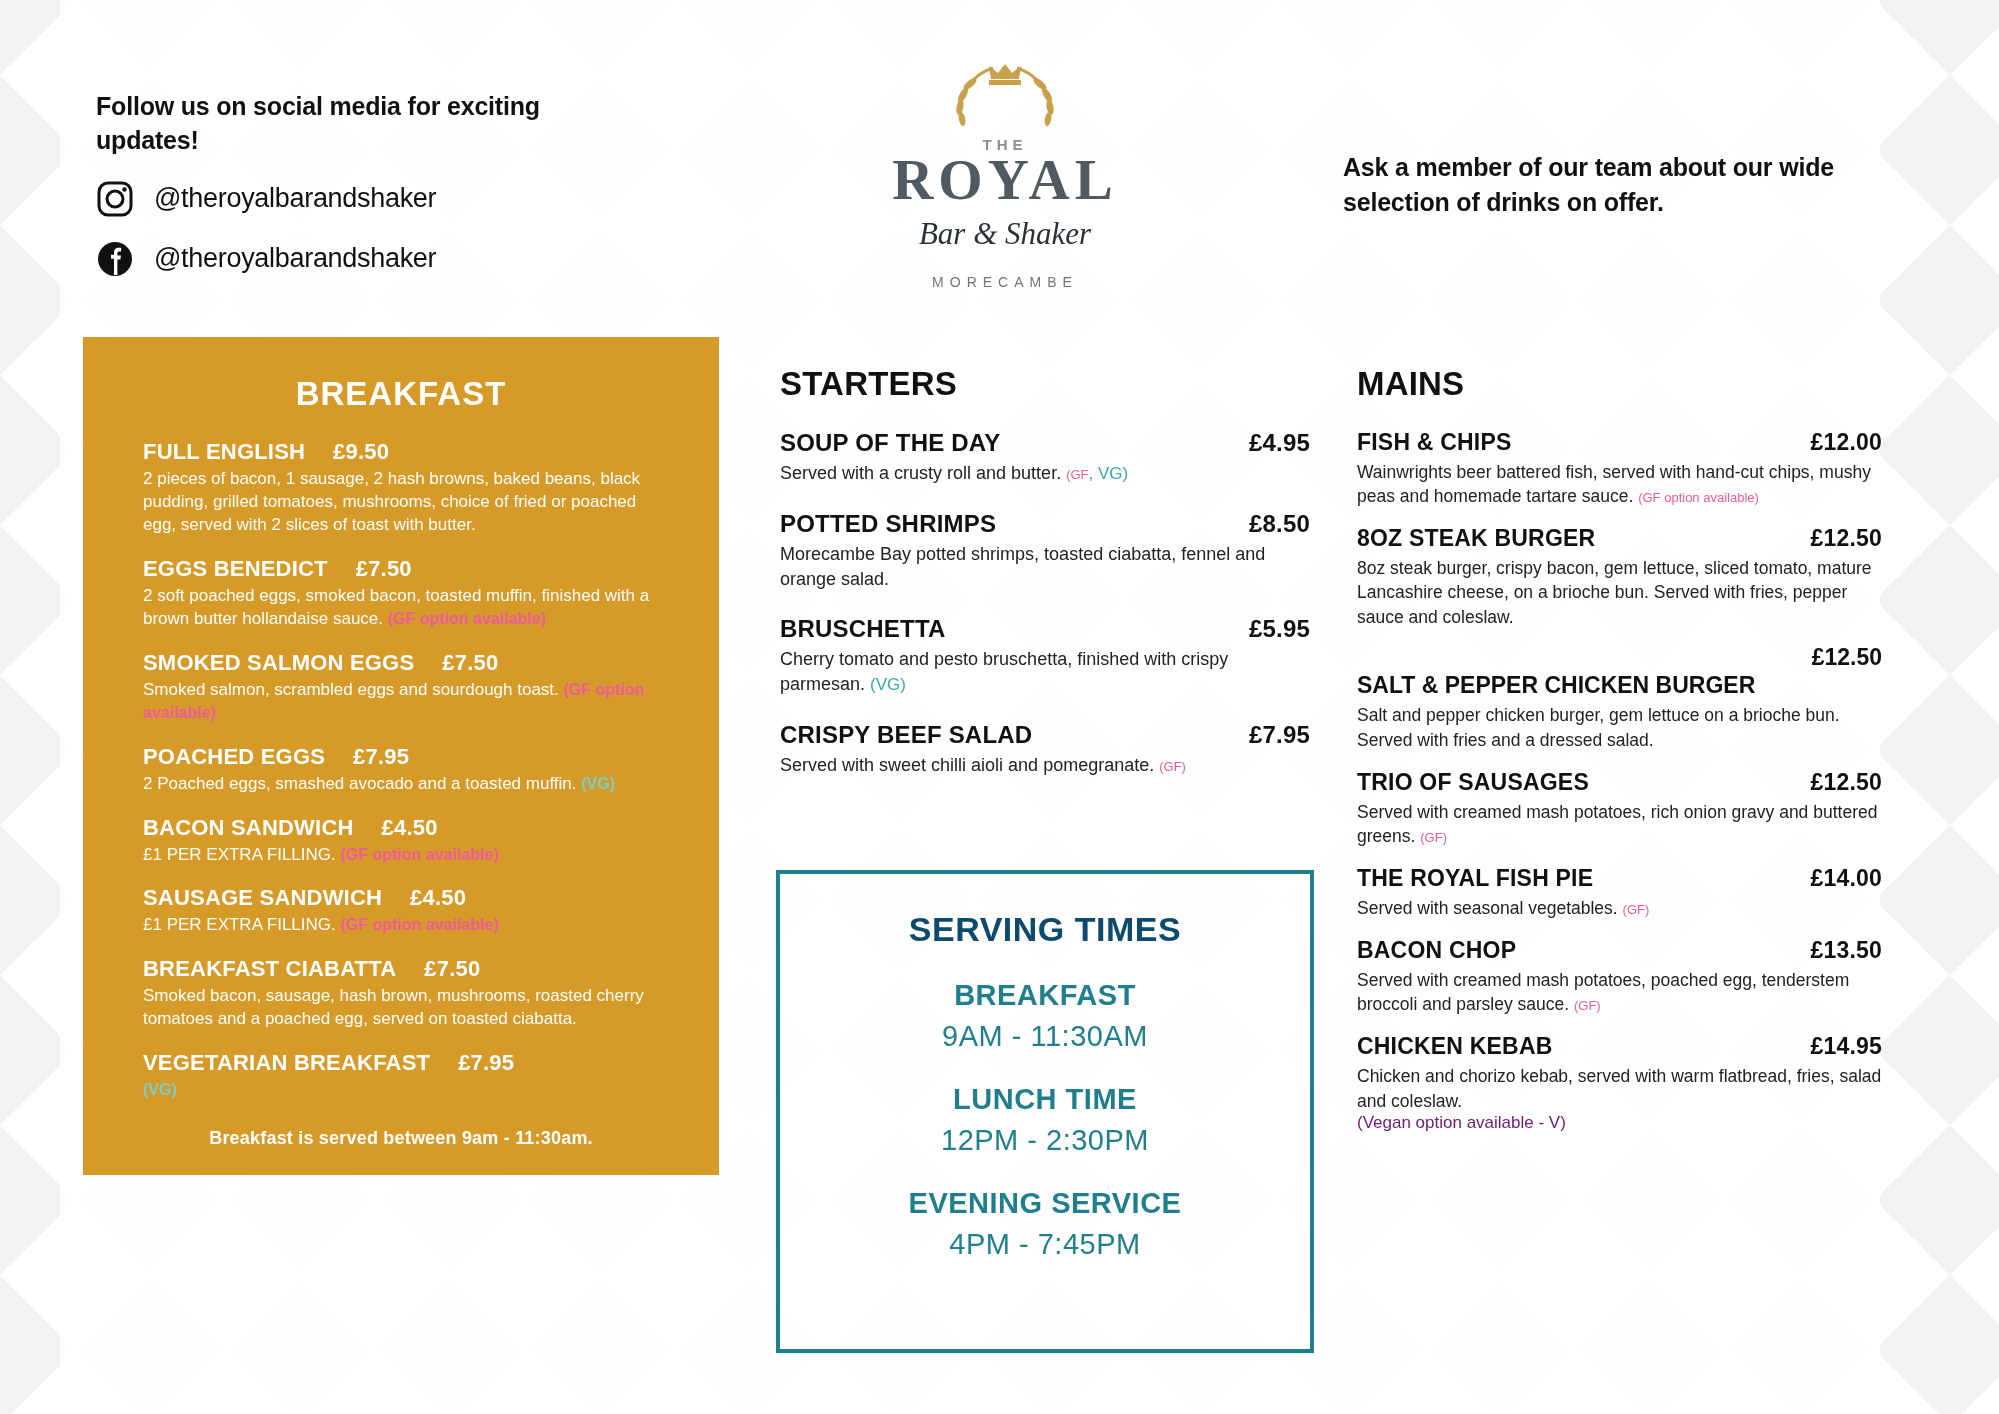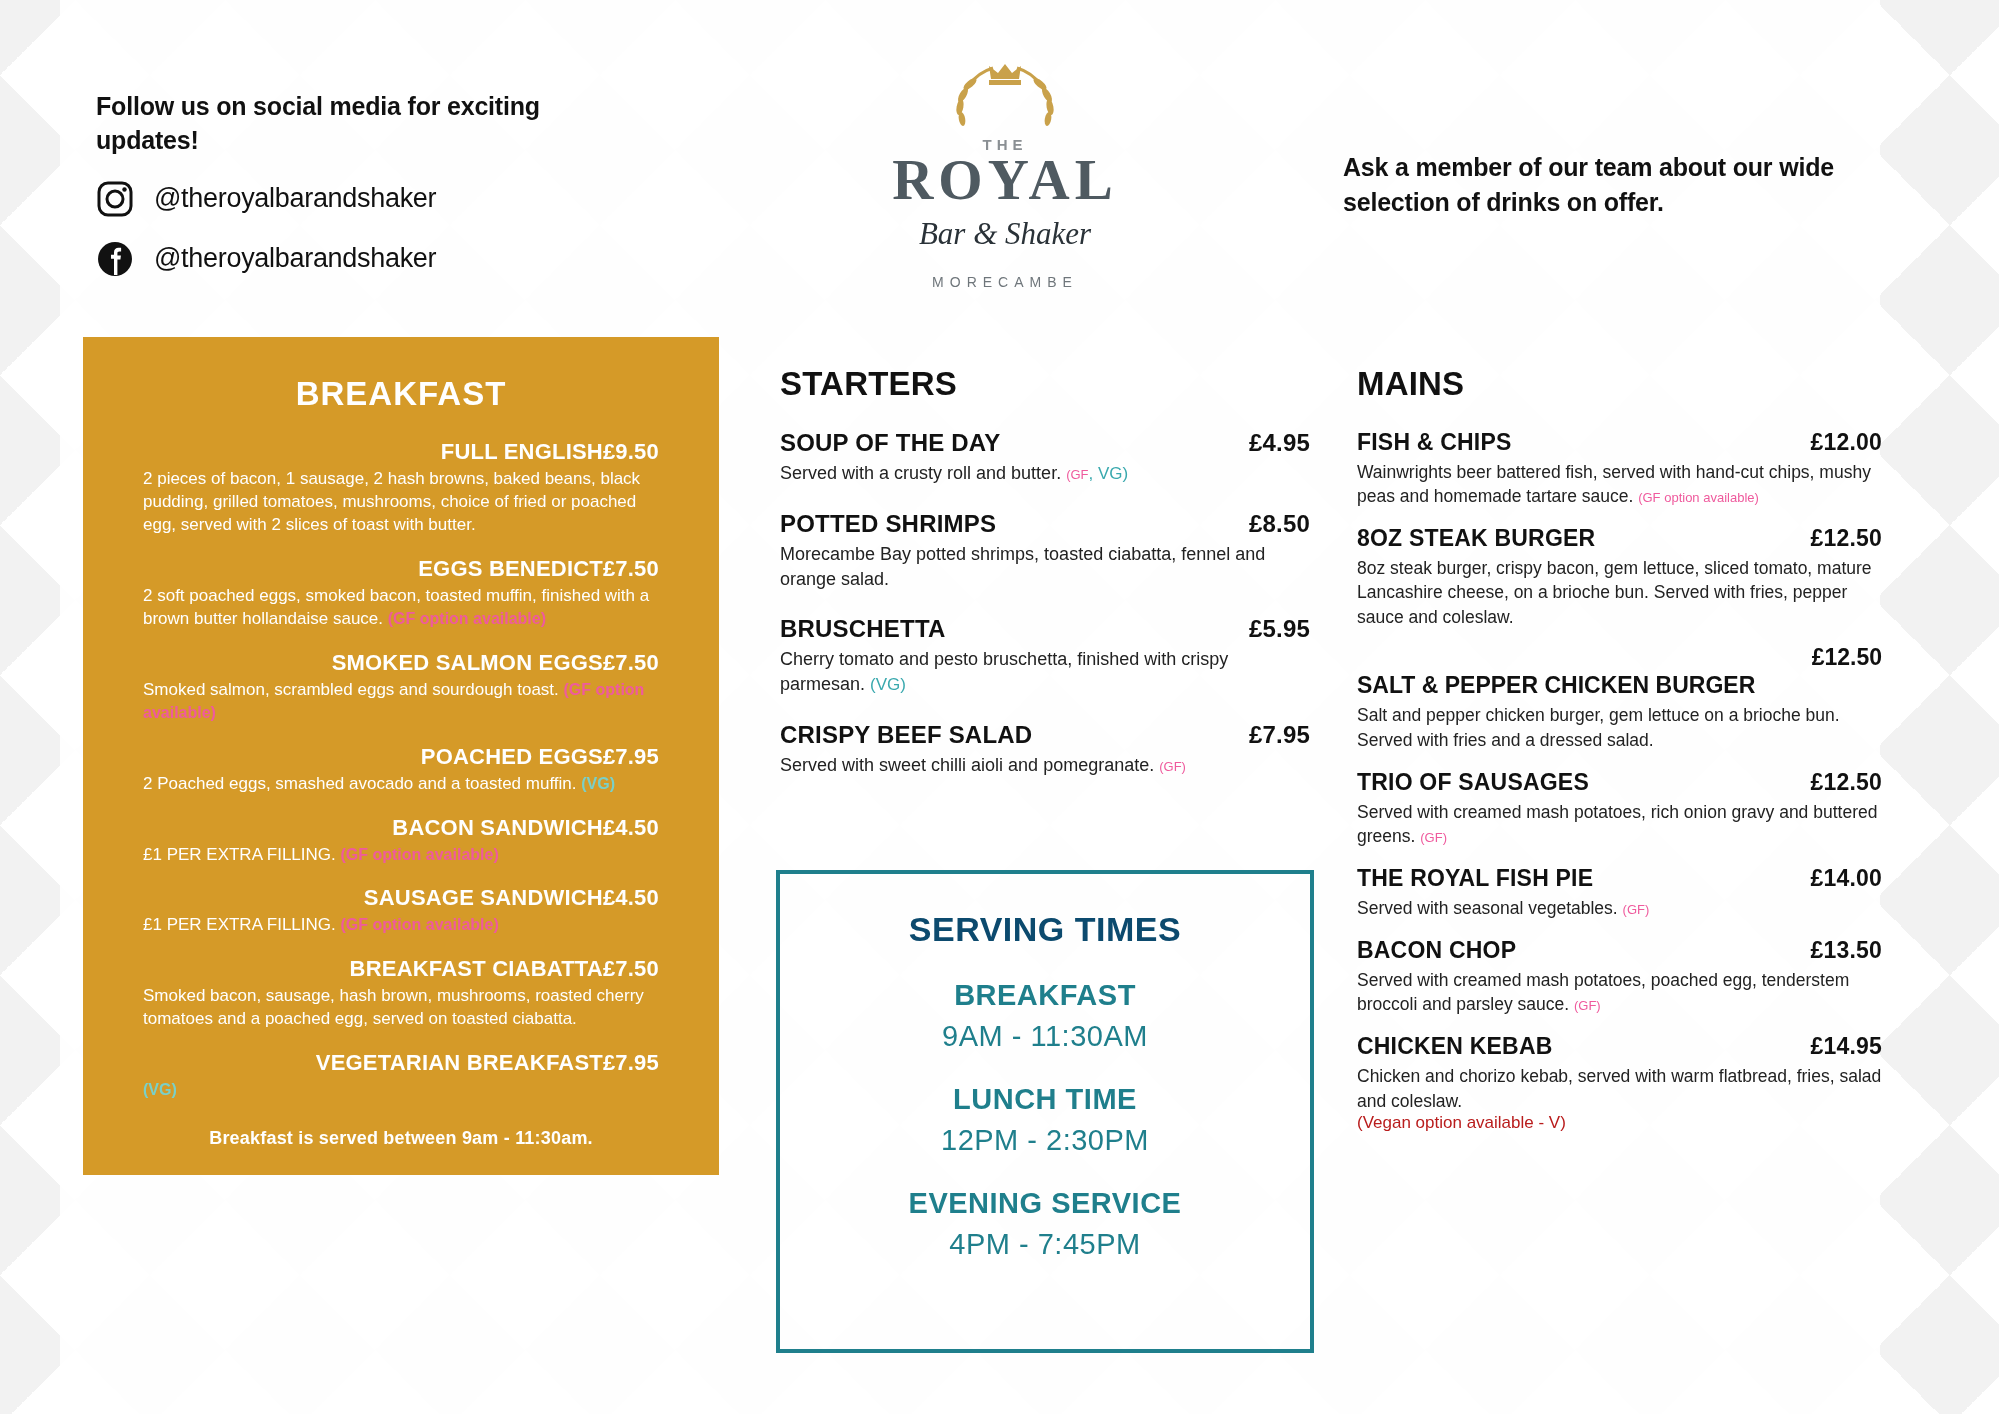--- a/index.html
+++ b/index.html
@@ -143,25 +143,26 @@
     text-align: center;
     font-size: 33px;
     font-weight: bold;
     letter-spacing: 1px;
     padding: 38px 0 26px 0;
   }
   .bk-list { padding: 0 60px 0 60px; }
   .bk-item { margin-bottom: 19px; }
   .bk-head {
     display: flex;
-    justify-content: flex-end;
+    justify-content: flex-start;
     align-items: baseline;
     font-size: 22px;
     font-weight: bold;
     letter-spacing: 0.2px;
+    gap: 28px;
   }
   .bk-desc {
     font-size: 17px;
     line-height: 1.35;
     margin-top: 3px;
     color: #ffffff;
   }
   .tag-gf { color: #ef5a9d; font-weight: bold; font-size: 16px; }
   .tag-vg { color: #7ad0c8; font-weight: bold; font-size: 16px; }
   .bk-foot {
@@ -198,21 +199,21 @@
     gap: 8px;
   }
   .mi-desc {
     font-size: 18px;
     line-height: 1.38;
     color: #222222;
     margin-top: 4px;
   }
   .tag-gf-d { color: #ef5a9d; font-size: 13px; }
   .tag-vg-d { color: #3aa9ae; font-size: 17px; }
-  .tag-v-olive { color: #b91c1c; font-size: 17px; }
+  .tag-v-olive { color: #701a75; font-size: 17px; }
 
   
   .serving {
     position: absolute;
     left: 776px;
     top: 870px;
     width: 538px;
     height: 483px;
     border: 4px solid #1f7f8c;
     box-sizing: border-box;

